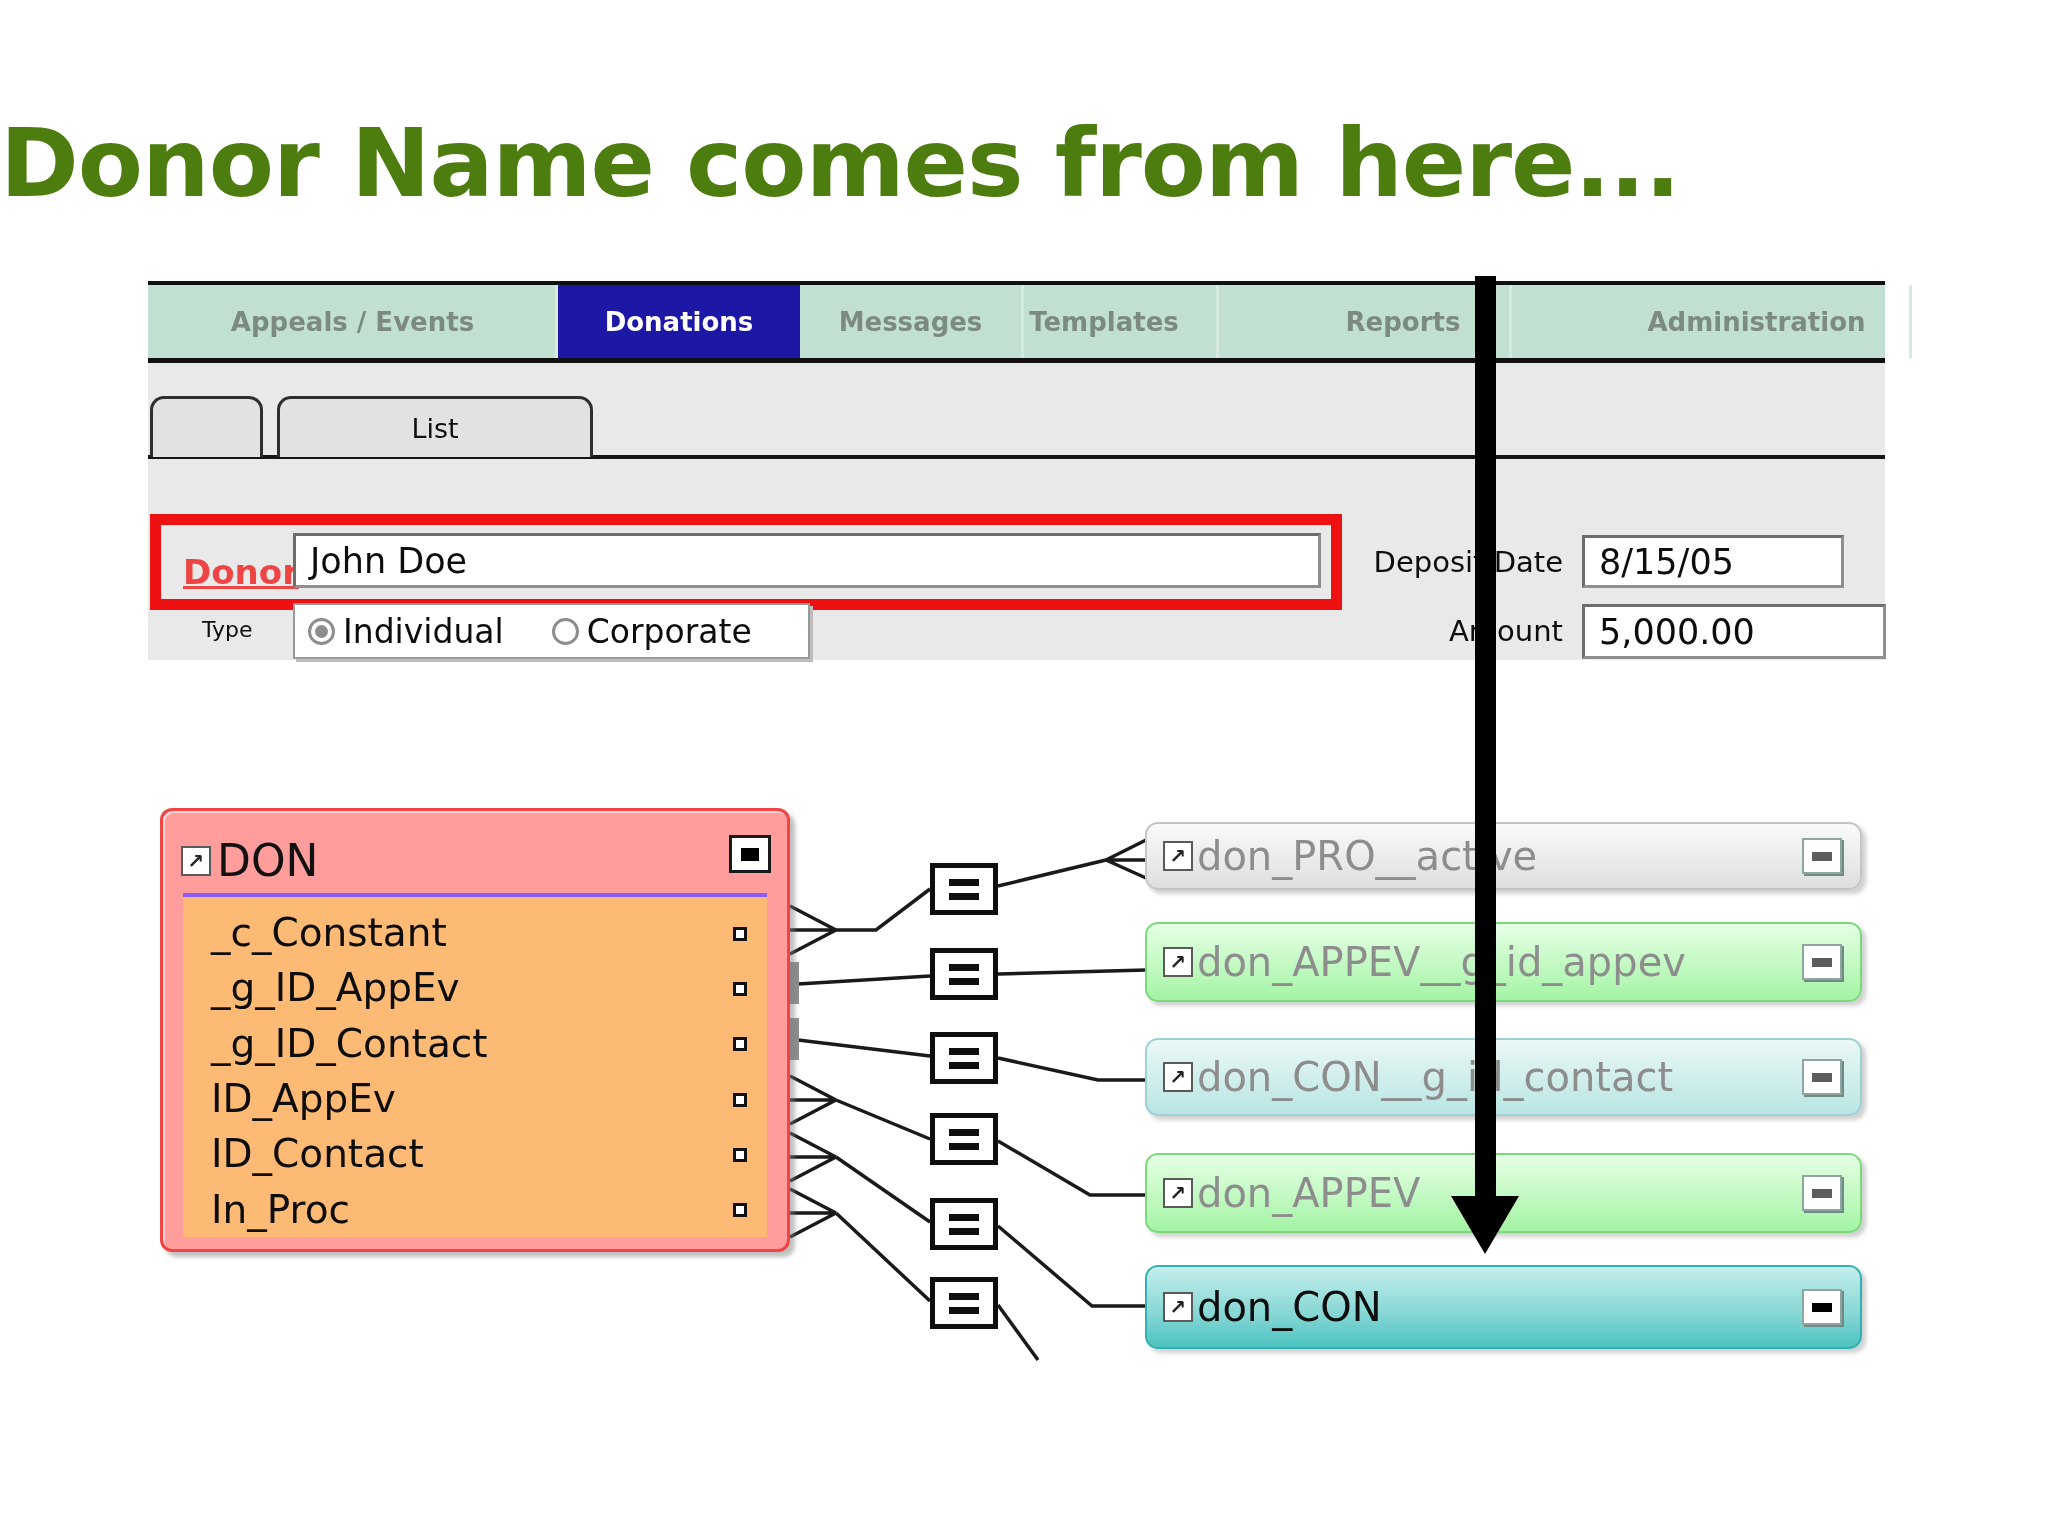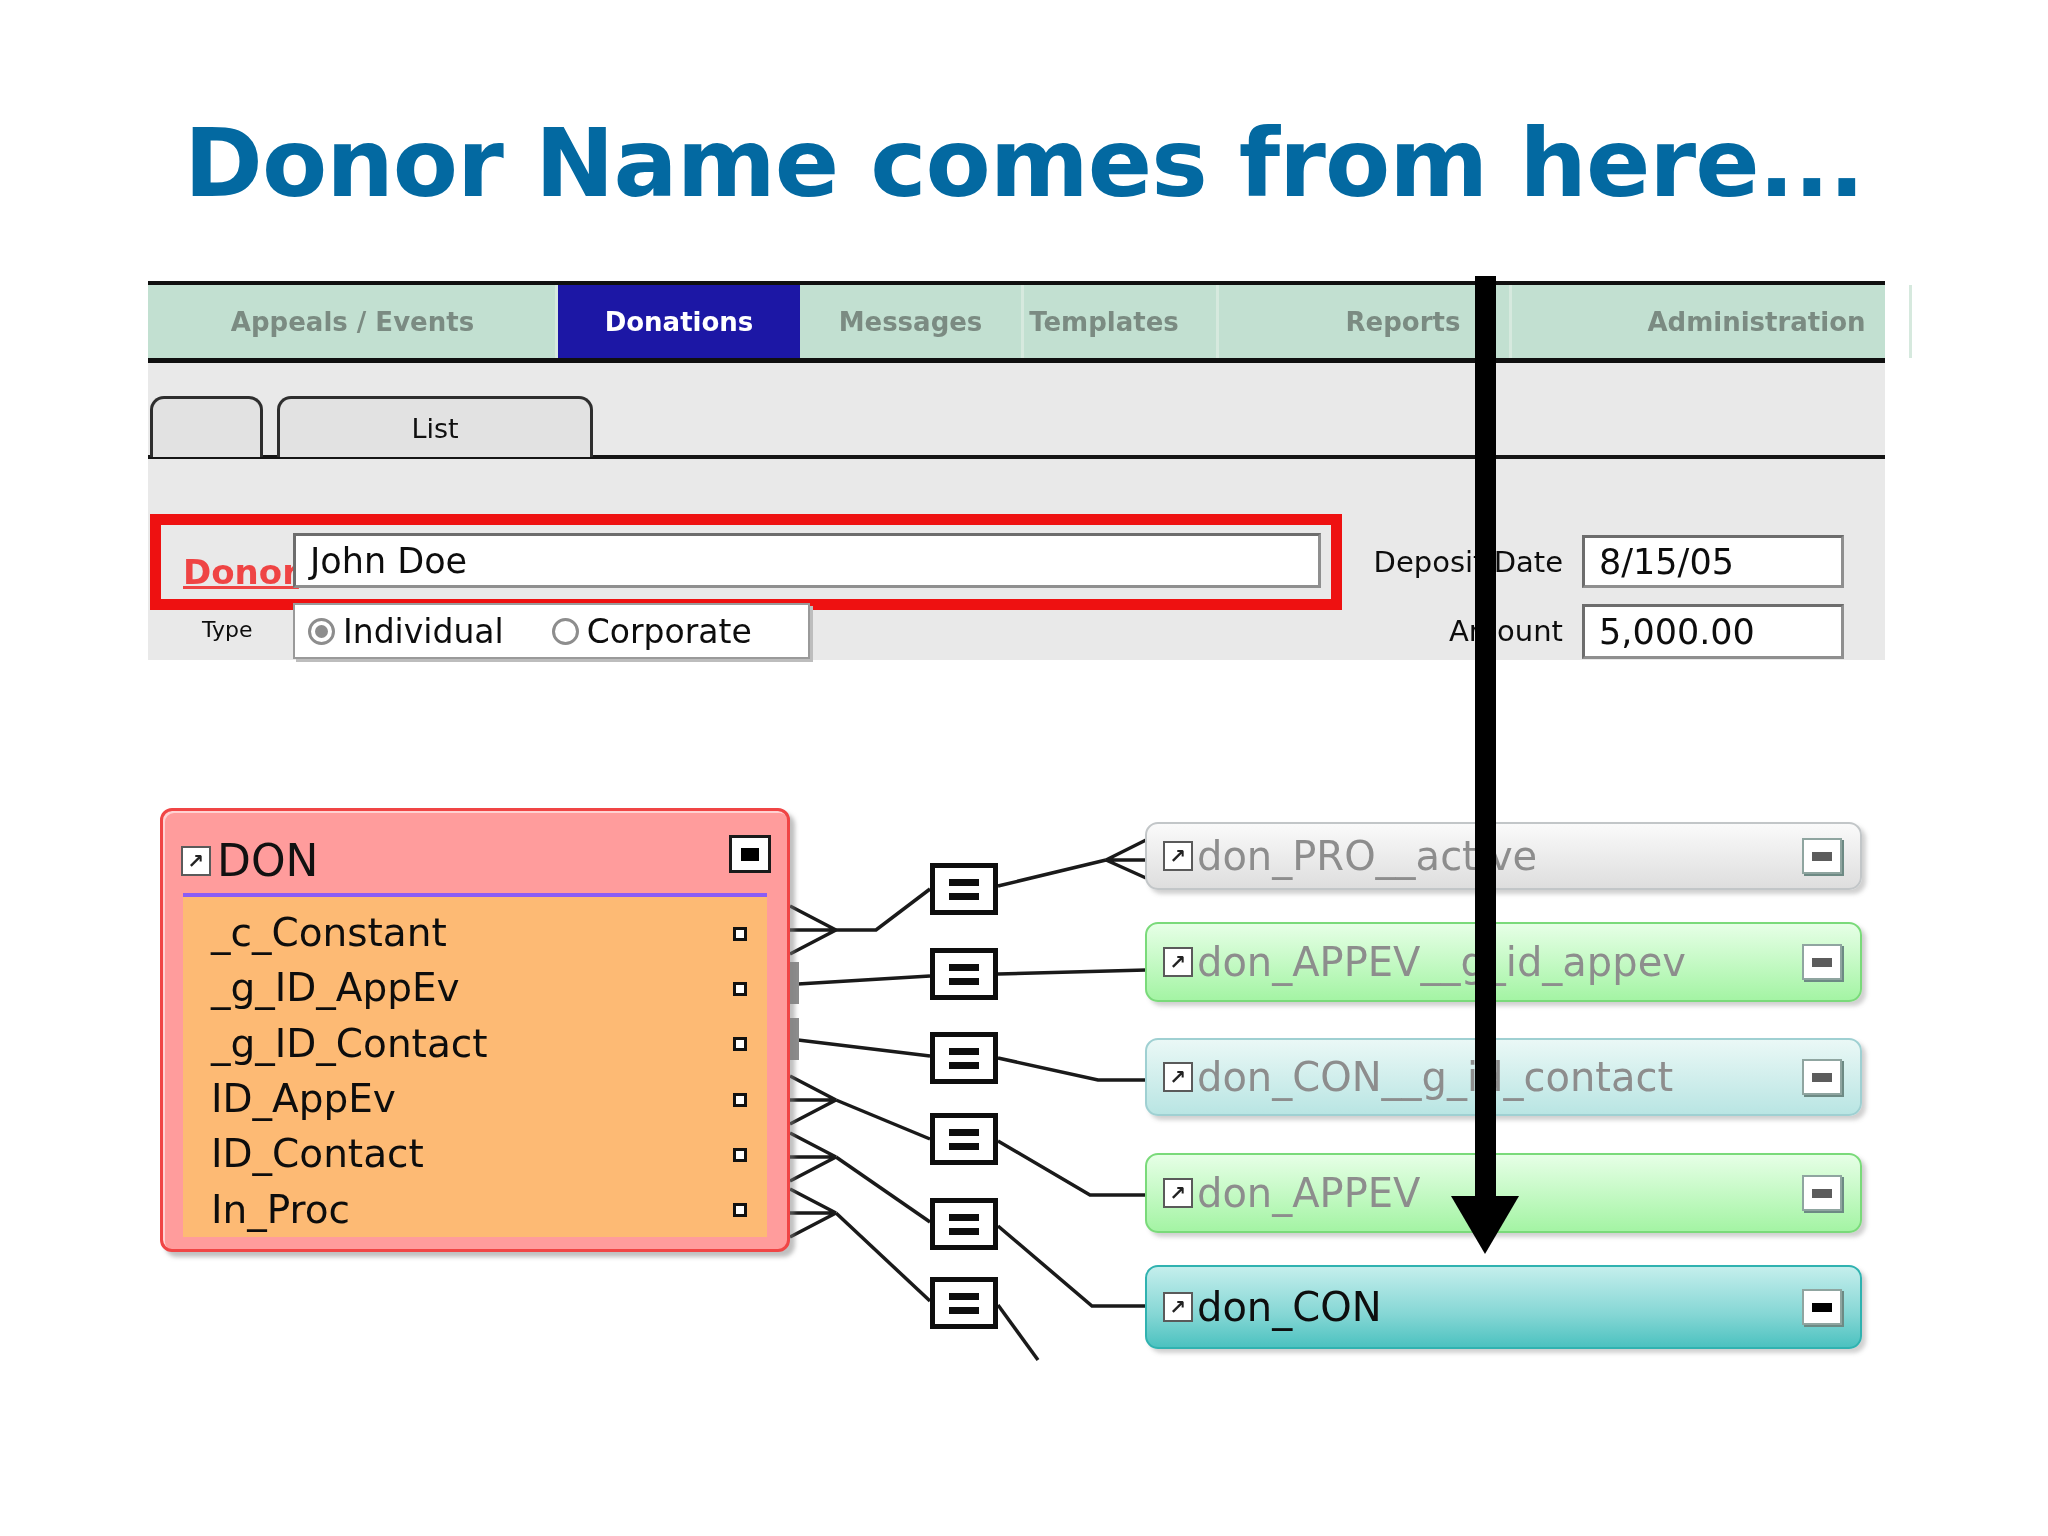--- a/index.html
+++ b/index.html
@@ -1,21 +1,21 @@
 <!DOCTYPE html>
 <html><head>
 <meta charset="utf-8">
 <style>
   html,body{margin:0;padding:0;background:#ffffff;}
   #stage{position:relative;width:2048px;height:1536px;background:#ffffff;overflow:hidden;
          font-family:"DejaVu Sans","Liberation Sans",sans-serif;}
 
   
-  .slide-title{position:absolute;left:0;top:108px;width:2048px;text-align:center;
-    font-size:95px;font-weight:bold;color:#0369a1;letter-spacing:-1px;}
+  .slide-title{position:absolute;left:0;top:108px;width:2048px;text-align:left;
+    font-size:95px;font-weight:bold;color:#4d7c0f;letter-spacing:-1px;}
 
   
   .navbar{position:absolute;left:148px;top:281px;width:1737px;height:82px;
     background:#c2e0d1;border-top:4px solid #101010;border-bottom:5px solid #101010;box-sizing:border-box;}
   .nav-tab{position:absolute;top:0;height:73px;display:flex;align-items:center;justify-content:center;
     font-size:26px;font-weight:bold;color:#7b8b82;border-right:3px solid #d6e9de;box-sizing:border-box;}
   .nav-tab.active{background:#1c17a5;color:#ffffff;border-right:none;}
 
   
   .panel{position:absolute;left:148px;top:363px;width:1737px;height:297px;background:#e9e9e9;}
@@ -38,21 +38,21 @@
     text-decoration:underline;z-index:5;}
   .type-label{left:202px;top:617px;font-size:22px;}
   .right-label{width:205px;text-align:right;font-size:29px;}
   .deposit-label{position:absolute;left:1358px;top:545px;}
   .amount-label{position:absolute;left:1358px;top:614px;}
 
   .tbox{position:absolute;background:#ffffff;border:3px solid #8f8f8f;border-top-color:#6d6d6d;border-left-color:#6d6d6d;
     box-sizing:border-box;font-size:35px;color:#0d0d0d;display:flex;align-items:center;padding-left:14px;z-index:5;}
   .donor-input{left:293px;top:533px;width:1028px;height:55px;}
   .deposit-input{left:1582px;top:535px;width:262px;height:53px;}
-  .amount-input{left:1582px;top:604px;width:262px;height:55px;}
+  .amount-input{left:1582px;top:604px;width:304px;height:55px;}
 
   .type-panel{position:absolute;left:293px;top:603px;width:517px;height:56px;background:#ffffff;
     border:2px solid #9a9a9a;box-shadow:3px 3px 0 #bdbdbd;box-sizing:border-box;z-index:5;
     display:flex;align-items:center;font-size:33px;color:#0d0d0d;}
   .radio{width:27px;height:27px;border-radius:50%;border:3px solid #8d8d8d;box-sizing:border-box;
     margin-right:8px;position:relative;background:#fff;}
   .radio.sel::after{content:"";position:absolute;left:4px;top:4px;width:13px;height:13px;border-radius:50%;background:#8d8d8d;}
   .radio.first{margin-left:13px;}
   .radio.second{margin-left:48px;}
 

